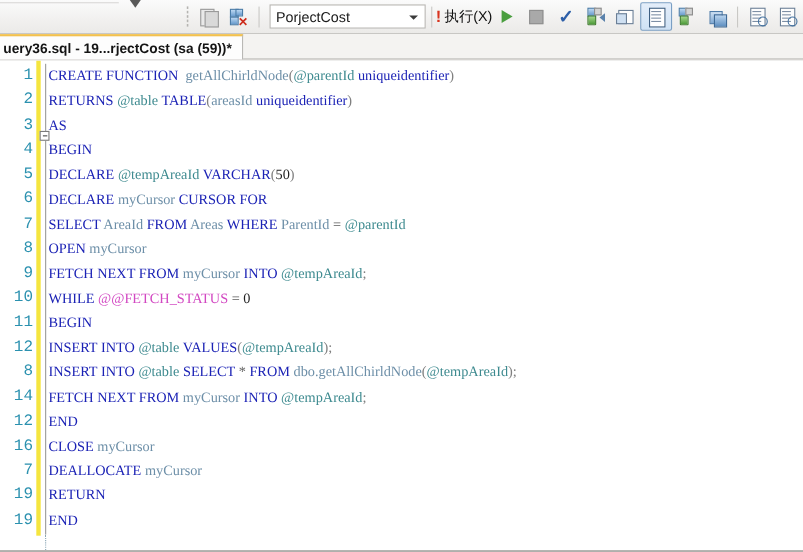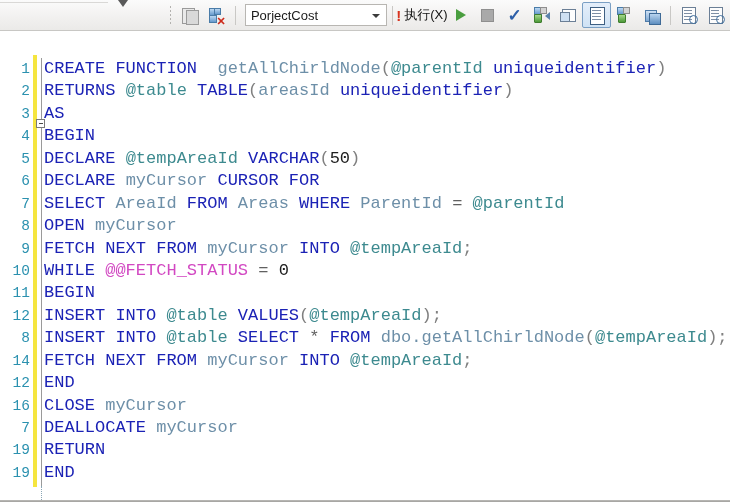--- a/index.html
+++ b/index.html
@@ -287,22 +287,22 @@
     content: "";
     position: absolute;
     left: 1.5px; top: 3px;
     width: 4px; height: 1px;
     background: #4a4a4a;
   }
 
   .code {
     position: absolute;
     left: 44px; top: 3px;
-    font-family: Liberation Mono, monospace;
-    font-size: 17px;
+    font-family: Liberation Serif, serif;
+    font-size: 13px;
     line-height: 22.45px;
     white-space: pre;
     color: #202020;
   }
   .code .ln { height: 22.45px; }
 
   
   .kw   { color: #1b22b5; }   
   .var  { color: #3d8a8f; }   
   .fn   { color: #6d8fa8; }   
@@ -448,20 +448,26 @@
     <div class="tb-btn">
       <span class="ico">
         <span class="pg" style="left:2px;top:0px;width:12px;height:15px;"></span>
         <span class="lines" style="left:4px;top:3px;width:8px;"></span>
         <span class="mag"></span>
       </span>
     </div>
 
   </div>
 
+  <div class="tabbar">
+    <div class="tabrest"></div>
+    <div class="tab">
+      <span>uery36.sql - 19...rjectCost (sa (59))*</span>
+    </div>
+  </div>
 
   <div class="editor">
 
     <div class="gutter">
       <div class="linenums" id="linenums">
           <div>1</div>
           <div>2</div>
           <div>3</div>
           <div>4</div>
           <div>5</div>

